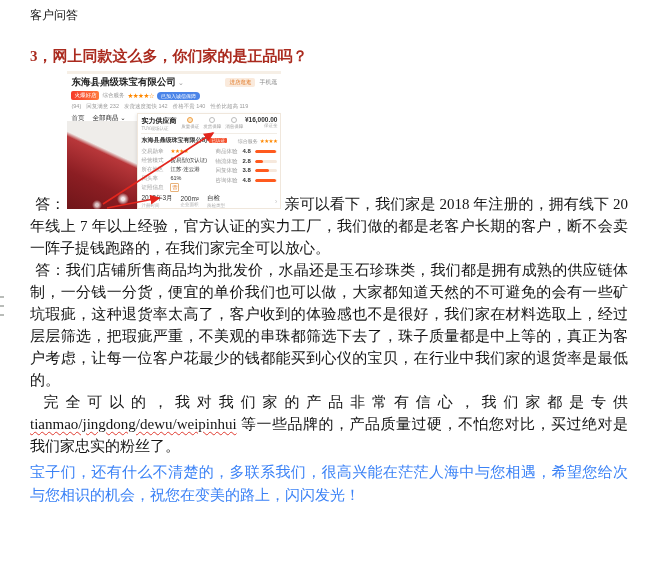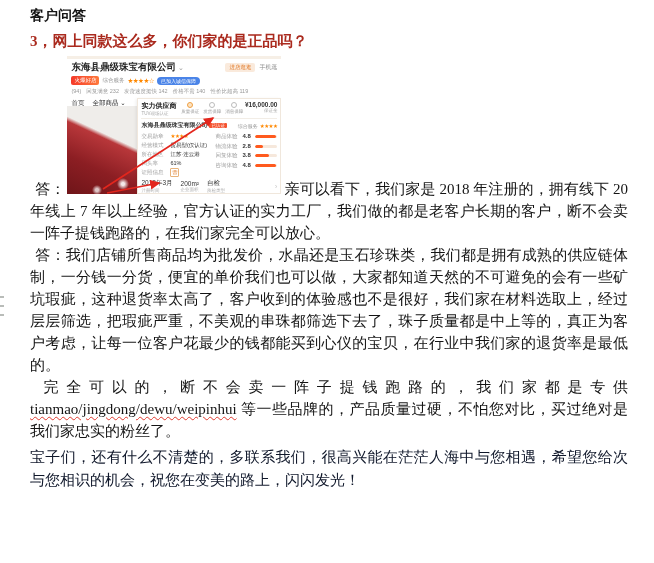--- a/index.html
+++ b/index.html
@@ -2,26 +2,26 @@
 <html><head>
 <meta charset="utf-8">
 <style>
   html,body{margin:0;padding:0;}
   body{
     width:654px;height:563px;overflow:hidden;background:#ffffff;
     font-family:"Liberation Serif","DejaVu Serif",serif;color:#141414;
     position:relative;
   }
   .doc{padding:7px 26px 0 30px;}
-  .doc-title{font-size:14px;font-weight:bold;margin:0 0 7px;}
+  .doc-title{font-size:12px;font-weight:normal;margin:0 0 23px;}
   .q-heading{font-size:15px;font-weight:bold;color:#aa2a1e;margin:3px 0 5px;}
   .ans{font-size:15px;line-height:22px;text-align:justify;margin:0;text-indent:.35em;}
   .ans.p3{text-indent:.9em;}
   .brands{text-decoration:underline wavy #e03a2f 1px;text-underline-offset:2px;}
-  .closing{color:#0f172a;font-size:15px;line-height:23px;text-align:justify;margin:4px 0 1px;}
+  .closing{color:#3b82f6;font-size:15px;line-height:23px;text-align:justify;margin:4px 0 1px;}
   
   .edge-mark{position:absolute;left:0;width:4px;height:2px;background:#b9bcb9;}
 
   
   .store-card{
     display:inline-block;overflow:hidden;position:relative;
     width:214px;height:138px;margin:0 3px 0 2px;background:#fff;
     font-family:"Liberation Sans","DejaVu Sans",sans-serif;text-indent:0;
     text-align:left;line-height:normal;vertical-align:baseline;
   }
@@ -235,20 +235,20 @@
             <path d="M0,0 L6.5,3 L0,6 z" fill="#e3261d"></path>
           </marker>
         </defs>
         <line x1="36" y1="133" x2="146" y2="62" stroke="#e3261d" stroke-width="1.6" marker-end="url(#arr)"></line>
         <line x1="40" y1="137" x2="92" y2="127" stroke="#e3261d" stroke-width="1.6" marker-end="url(#arr)"></line>
       </svg>
     </span><span>亲可以看下，我们家是 2018 年注册的，拥有线下 20 年线上 7 年以上经验，官方认证的实力工厂，我们做的都是老客户长期的客户，断不会卖一阵子提钱跑路的，在我们家完全可以放心。</span></p>
 
   <p class="ans"><span>答：</span><span>我们店铺所售商品均为批发价，水晶还是玉石珍珠类，我们都是拥有成熟的供应链体制，一分钱一分货，便宜的单价我们也可以做，大家都知道天然的不可避免的会有一些矿坑瑕疵，这种退货率太高了，客户收到的体验感也不是很好，我们家在材料选取上，经过层层筛选，把瑕疵严重，不美观的串珠都筛选下去了，珠子质量都是中上等的，真正为客户考虑，让每一位客户花最少的钱都能买到心仪的宝贝，在行业中我们家的退货率是最低的。</span></p>
 
-  <p class="ans p3"><span>完全可以的，断不会卖一阵子提钱跑路的，我们家都是专供 </span><span class="brands">tianmao/jingdong/dewu/weipinhui</span><span> 等一些品牌的，产品质量过硬，不怕您对比，买过绝对是我们家忠实的粉丝了。</span></p>
+  <p class="ans p3"><span>完全可以的，我对我们家的产品非常有信心，我们家都是专供 </span><span class="brands">tianmao/jingdong/dewu/weipinhui</span><span> 等一些品牌的，产品质量过硬，不怕您对比，买过绝对是我们家忠实的粉丝了。</span></p>
 
   <p class="closing">宝子们，还有什么不清楚的，多联系我们，很高兴能在茫茫人海中与您相遇，希望您给次与您相识的机会，祝您在变美的路上，闪闪发光！</p>
 </div>
 
 <div class="edge-mark" style="top:296px"></div>
 <div class="edge-mark" style="top:305px"></div>
 <div class="edge-mark" style="top:314px"></div>
 
 </body></html>

